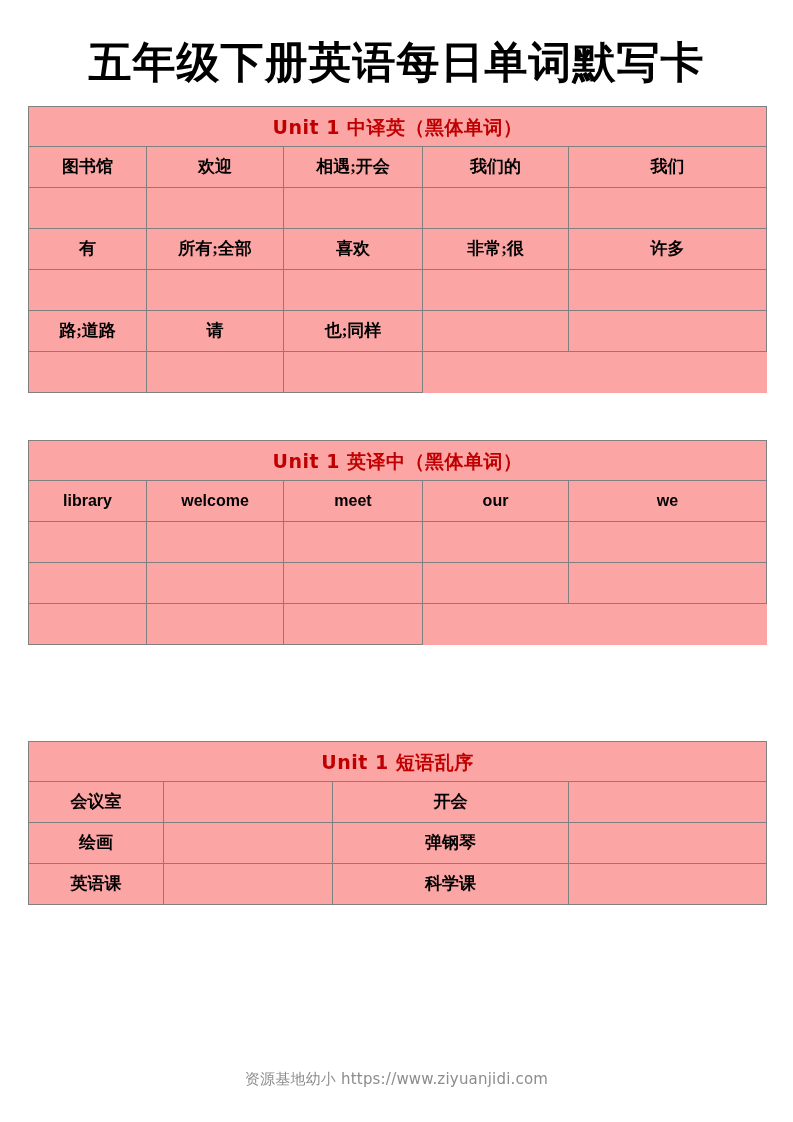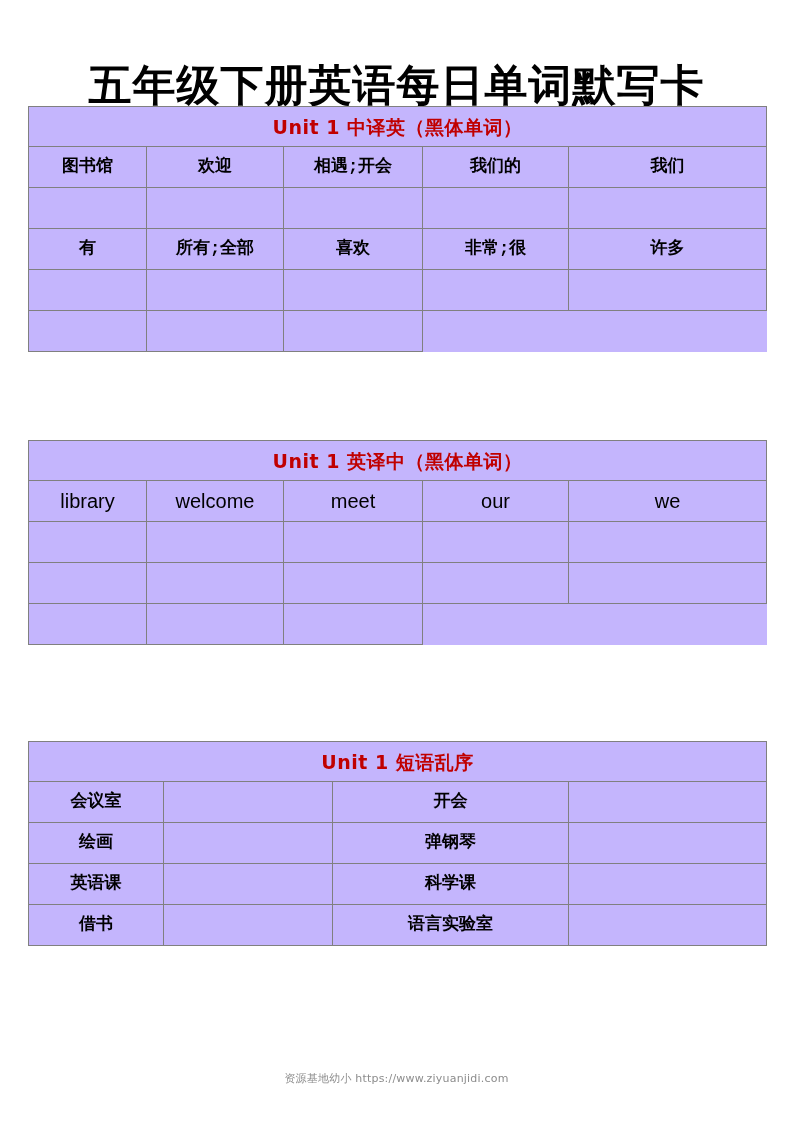--- a/index.html
+++ b/index.html
@@ -23,54 +23,53 @@
     top: 34px;
     width: 793px;
     text-align: center;
     font-size: 43px;
     line-height: 56px;
     font-weight: 700;
     letter-spacing: 1px;
     color: #000000;
     font-family: "DejaVu Sans", "Liberation Sans", sans-serif;
     white-space: nowrap;
-    margin-top: 23px;
   }
 
   
   .sheet {
     position: absolute;
     border-collapse: collapse;
     table-layout: fixed;
-    background: #c4b5fd;
+    background: #fca5a5;
   }
   .sheet td {
     border: 1px solid #808080;
     height: 41px;
     padding: 0 2px;
     text-align: center;
     vertical-align: middle;
     font-size: 17px;
     line-height: 20px;
     color: #000000;
     font-weight: 500;
     box-sizing: border-box;
     overflow: hidden;
     white-space: nowrap;
   }
   .sheet td.cn {
-    font-family: Liberation Mono, monospace;
+    font-family: Liberation Serif, serif;
     font-weight: 700;
     font-size: 17px;
     margin-top: 25px;
   }
   .sheet td.en {
     font-family: "Liberation Sans", "DejaVu Sans", sans-serif;
-    font-weight: 400;
-    font-size: 20px;
+    font-weight: 700;
+    font-size: 16px;
   }
   .sheet td.blank {
     
   }
   .sheet td.void {
     border: 0;
     background: transparent;
   }
   .sheet td.title-cell {
     font-family: "DejaVu Sans", "Liberation Sans", sans-serif;
@@ -86,21 +85,21 @@
   #table-en-to-cn { left: 28px; top: 440px; width: 738px; }
   #table-phrases  { left: 28px; top: 741px; width: 738px; padding-left: 40px; }
 
   
   .footer-watermark {
     position: absolute;
     left: 0;
     top: 1068px;
     width: 793px;
     text-align: center;
-    font-size: 11px;
+    font-size: 15px;
     line-height: 22px;
     color: #8c8c8c;
     font-family: "DejaVu Sans", "Liberation Sans", sans-serif;
     letter-spacing: 0.2px;
     white-space: nowrap;
   }
 </style>
 </head>
 <body>
 
@@ -140,20 +139,27 @@
       <td class="cn">许多</td>
     </tr>
     <tr>
       <td class="blank"></td>
       <td class="blank"></td>
       <td class="blank"></td>
       <td class="blank"></td>
       <td class="blank"></td>
     </tr>
     <tr>
+      <td class="cn">路;道路</td>
+      <td class="cn">请</td>
+      <td class="cn">也;同样</td>
+      <td class="blank"></td>
+      <td class="blank"></td>
+    </tr>
+    <tr>
       <td class="blank"></td>
       <td class="blank"></td>
       <td class="blank"></td>
       <td class="void"></td>
       <td class="void"></td>
     </tr>
   </tbody>
 </table>
 
 <table class="sheet" id="table-en-to-cn">
@@ -221,22 +227,16 @@
       <td class="blank"></td>
       <td class="cn">弹钢琴</td>
       <td class="blank"></td>
     </tr>
     <tr>
       <td class="cn">英语课</td>
       <td class="blank"></td>
       <td class="cn">科学课</td>
       <td class="blank"></td>
     </tr>
-    <tr>
-      <td class="cn">借书</td>
-      <td class="blank"></td>
-      <td class="cn">语言实验室</td>
-      <td class="blank"></td>
-    </tr>
   </tbody>
 </table>
 
 <div class="footer-watermark">资源基地幼小 https://www.ziyuanjidi.com</div>
 
 </body></html>

